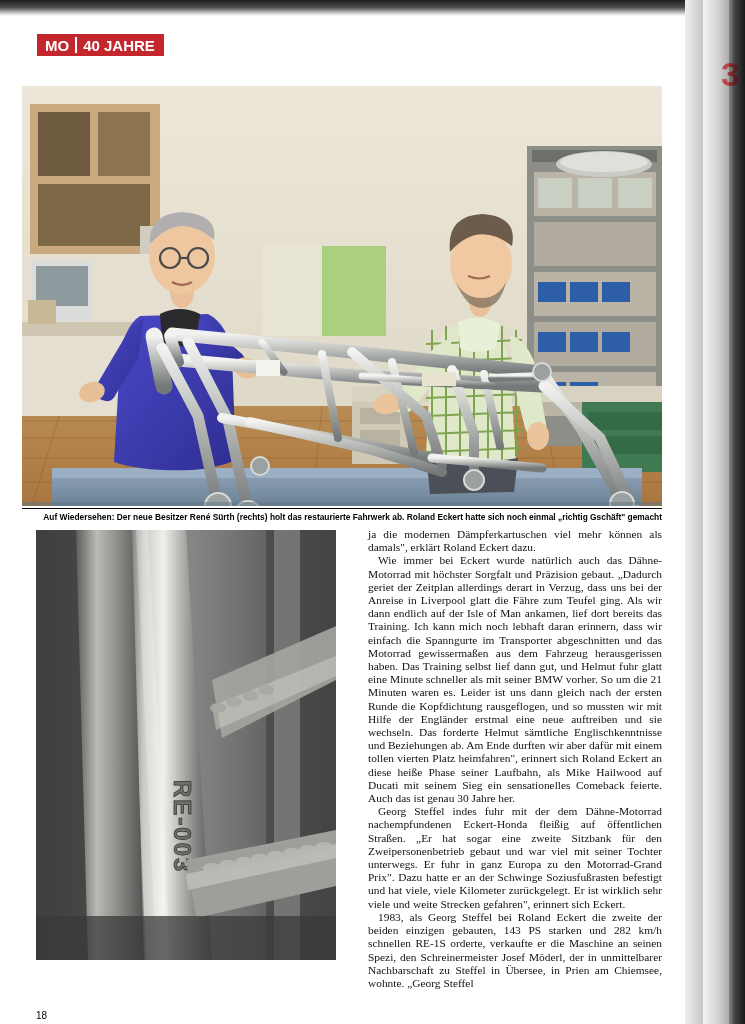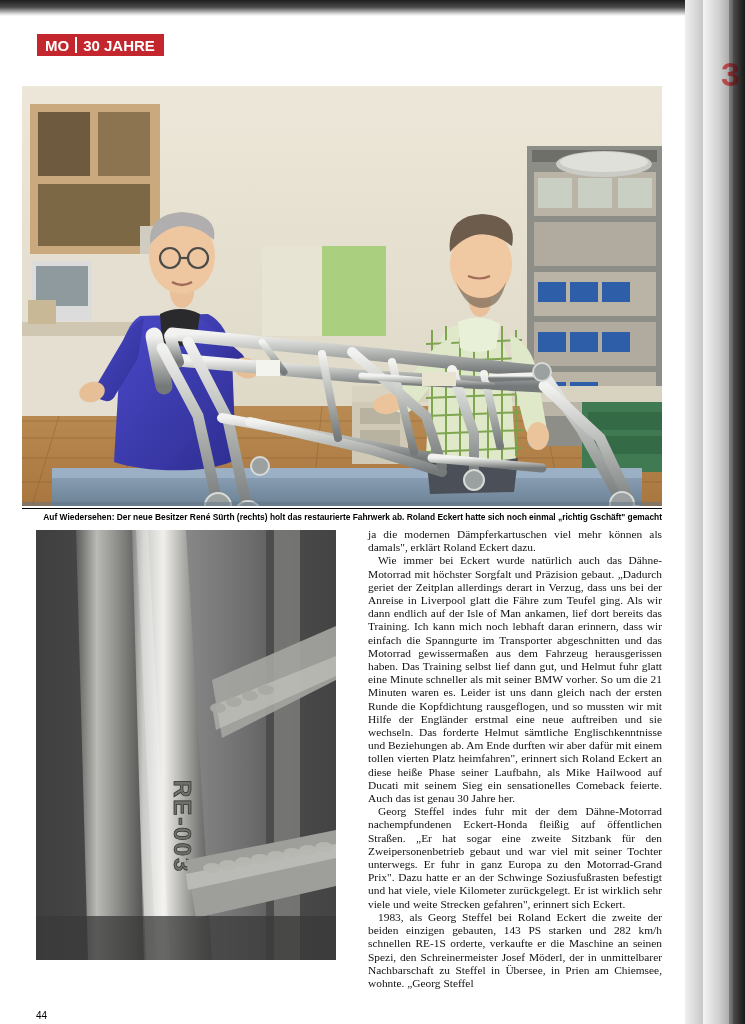--- a/index.html
+++ b/index.html
@@ -195,21 +195,21 @@
 
 <div class="page">
 
   <div class="page-top-shadow"></div>
 
   <div class="content">
 
     <div class="badge">
       <span class="mo">MO</span>
       <span class="sep"></span>
-      <span class="jahre">30 JAHRE</span>
+      <span class="jahre">40 JAHRE</span>
     </div>
 
     <div class="photo-top">
       <svg width="640" height="420" viewBox="0 0 640 420" xmlns="http://www.w3.org/2000/svg">
         <defs>
           <linearGradient id="wallg" x1="0" y1="0" x2="0" y2="1">
             <stop offset="0%" stop-color="#ece7d8"></stop>
             <stop offset="100%" stop-color="#ded8c7"></stop>
           </linearGradient>
           <linearGradient id="floorg" x1="0" y1="0" x2="0" y2="1">
@@ -447,21 +447,21 @@
       </svg>
     </div>
 
     <div class="col-right">
       <p class="first">ja die modernen Dämpferkartuschen viel mehr können als damals", erklärt Roland Eckert dazu.</p>
       <p>Wie immer bei Eckert wurde natürlich auch das Dähne-Motorrad mit höchster Sorgfalt und Präzision gebaut. „Dadurch geriet der Zeitplan allerdings derart in Verzug, dass uns bei der Anreise in Liverpool glatt die Fähre zum Teufel ging. Als wir dann endlich auf der Isle of Man ankamen, lief dort bereits das Training. Ich kann mich noch lebhaft daran erinnern, dass wir einfach die Spanngurte im Transporter abgeschnitten und das Motorrad gewissermaßen aus dem Fahrzeug herausgerissen haben. Das Training selbst lief dann gut, und Helmut fuhr glatt eine Minute schneller als mit seiner BMW vorher. So um die 21 Minuten waren es. Leider ist uns dann gleich nach der ersten Runde die Kopfdichtung rausgeflogen, und so mussten wir mit Hilfe der Engländer erstmal eine neue auftreiben und sie wechseln. Das forderte Helmut sämtliche Englischkenntnisse und Beziehungen ab. Am Ende durften wir aber dafür mit einem tollen vierten Platz heimfahren", erinnert sich Roland Eckert an diese heiße Phase seiner Laufbahn, als Mike Hailwood auf Ducati mit seinem Sieg ein sensationelles Comeback feierte. Auch das ist genau 30 Jahre her.</p>
       <p>Georg Steffel indes fuhr mit der dem Dähne-Motorrad nachempfundenen Eckert-Honda fleißig auf öffentlichen Straßen. „Er hat sogar eine zweite Sitzbank für den Zweipersonenbetrieb gebaut und war viel mit seiner Tochter unterwegs. Er fuhr in ganz Europa zu den Motorrad-Grand Prix". Dazu hatte er an der Schwinge Soziusfußrasten befestigt und hat viele, viele Kilometer zurückgelegt. Er ist wirklich sehr viele und weite Strecken gefahren", erinnert sich Eckert.</p>
       <p>1983, als Georg Steffel bei Roland Eckert die zweite der beiden einzigen gebauten, 143 PS starken und 282 km/h schnellen RE-1S orderte, verkaufte er die Maschine an seinen Spezi, den Schreinermeister Josef Möderl, der in unmittelbarer Nachbarschaft zu Steffel in Übersee, in Prien am Chiemsee, wohnte. „Georg Steffel</p>
     </div>
 
-    <div class="folio">44</div>
+    <div class="folio">18</div>
   </div>
 
   <div class="gutter">
     <div class="gutter-inner"></div>
     <div class="gutter-red">3</div>
     <div class="gutter-dark"></div>
   </div>
 </div>
 
 </body></html>

